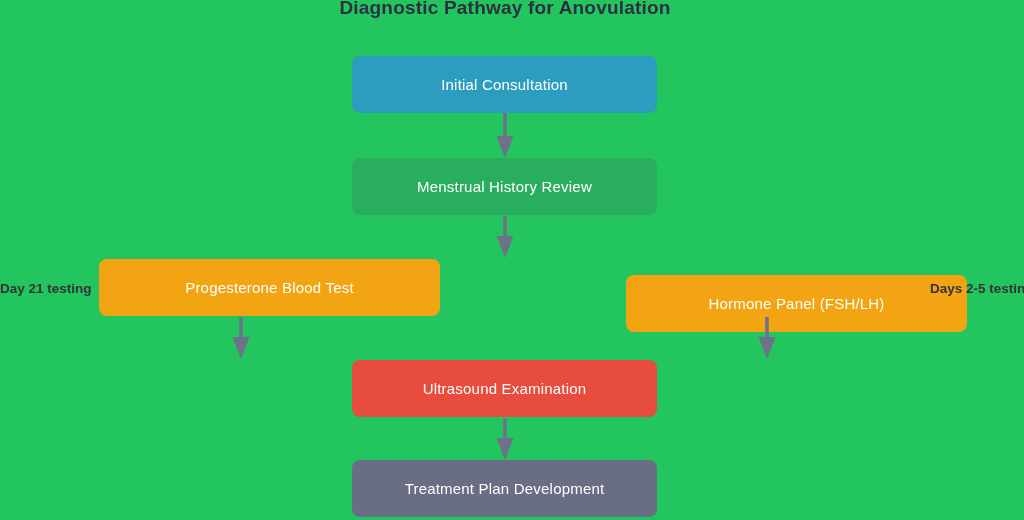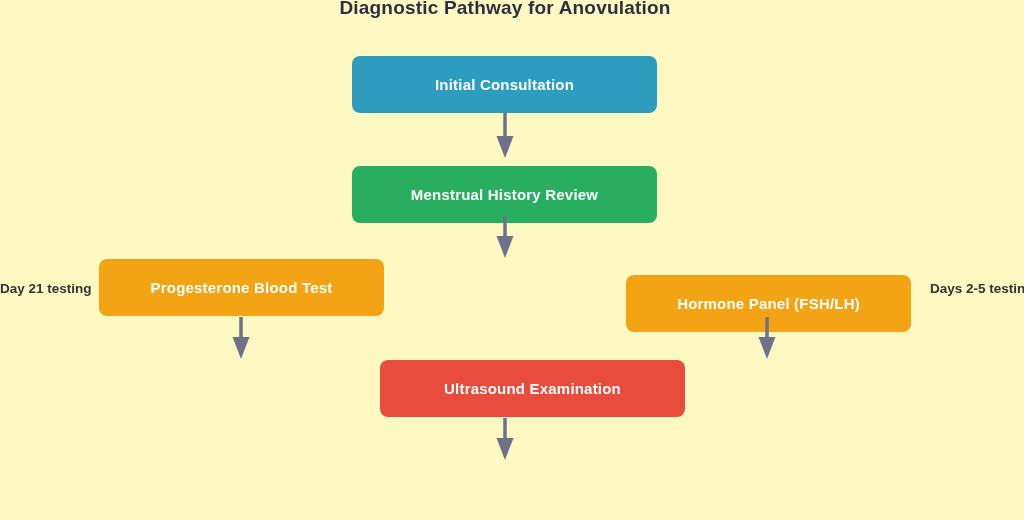--- a/index.html
+++ b/index.html
@@ -1,21 +1,21 @@
 <!DOCTYPE html>
 <html><head>
 <meta charset="utf-8">
 <style>
   html, body { margin: 0; padding: 0; background: #ffffff; }
   .canvas {
     position: relative;
     width: 1024px;
     height: 520px;
     overflow: hidden;
-    background: #fef9c3;
+    background: #22c55e;
     font-family: "Liberation Sans", sans-serif;
   }
   .diagram-title {
     position: absolute;
     left: -7px; top: -3px;
     width: 1024px;
     text-align: center;
     font-size: 19px;
     font-weight: bold;
     letter-spacing: 0.2px;
@@ -23,28 +23,28 @@
   }
   .node {
     position: absolute;
     height: 57px;
     border-radius: 8px;
     display: flex;
     align-items: center;
     justify-content: center;
     color: #ffffff;
     font-size: 15px;
-    font-weight: bold;
+    font-weight: normal;
     letter-spacing: 0.2px;
     text-align: center;
   }
   .node.center-col { left: 352px; width: 305px; }
-  .node.side-col   { width: 285px; }
+  .node.side-col   { width: 341px; }
   #node-initial    { top: 56px; }
-  #node-menstrual  { top: 166px; text-align: center; }
+  #node-menstrual  { top: 158px; text-align: center; }
   #node-progesterone { left: 99px;  top: 259px; }
   #node-hormone      { left: 626px; top: 259px; }
   #node-ultrasound { top: 360px; }
   #node-treatment  { top: 460px; }
   .side-label {
     position: absolute;
     top: 281px;
     font-size: 13.5px;
     line-height: 16px;
     white-space: nowrap;
@@ -75,24 +75,27 @@
   </div>
 
   <div class="node side-col" id="node-progesterone" style="background-color: rgb(242, 164, 19);">
     <span>Progesterone Blood Test</span>
   </div>
 
   <div class="node side-col" id="node-hormone" style="background-color: rgb(242, 164, 19); margin-top: 16px;">
     <span>Hormone Panel (FSH/LH)</span>
   </div>
 
-  <div class="node center-col" id="node-ultrasound" style="background-color: rgb(231, 76, 60); margin-left: 28px;">
+  <div class="node center-col" id="node-ultrasound" style="background-color: rgb(231, 76, 60);">
     <span>Ultrasound Examination</span>
   </div>
 
+  <div class="node center-col" id="node-treatment" style="background-color: rgb(106, 110, 133);">
+    <span>Treatment Plan Development</span>
+  </div>
 
   <div class="side-label" id="label-day21" style="color: rgb(51, 51, 51);">Day 21 testing</div>
 
   <div class="side-label" id="label-days25" style="color: rgb(51, 51, 51);">Days 2-5 testing</div>
 
   <svg class="arrow" id="arrow-a" width="20" height="45" viewBox="0 0 20 45">
     <line x1="10" y1="0" x2="10" y2="25" stroke-width="3.5" stroke="#6E7189"></line>
     <polygon points="1.5,23 18.5,23 10,45" fill="#6E7189"></polygon>
   </svg>
 

